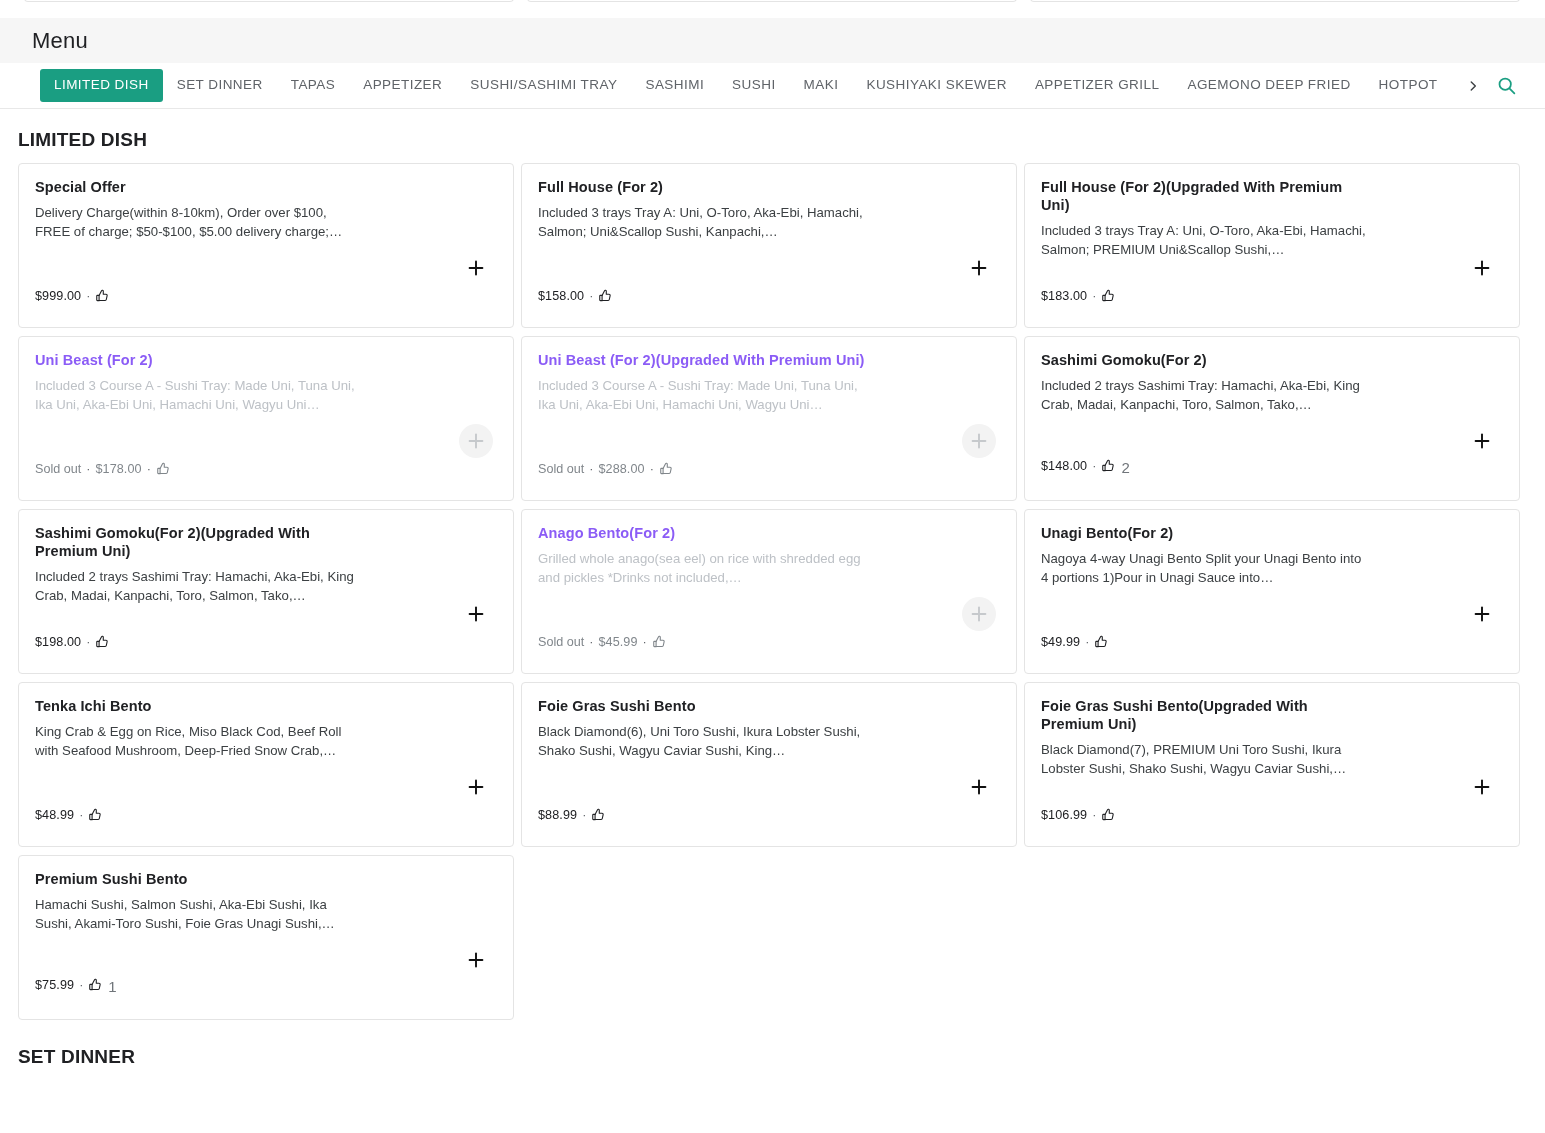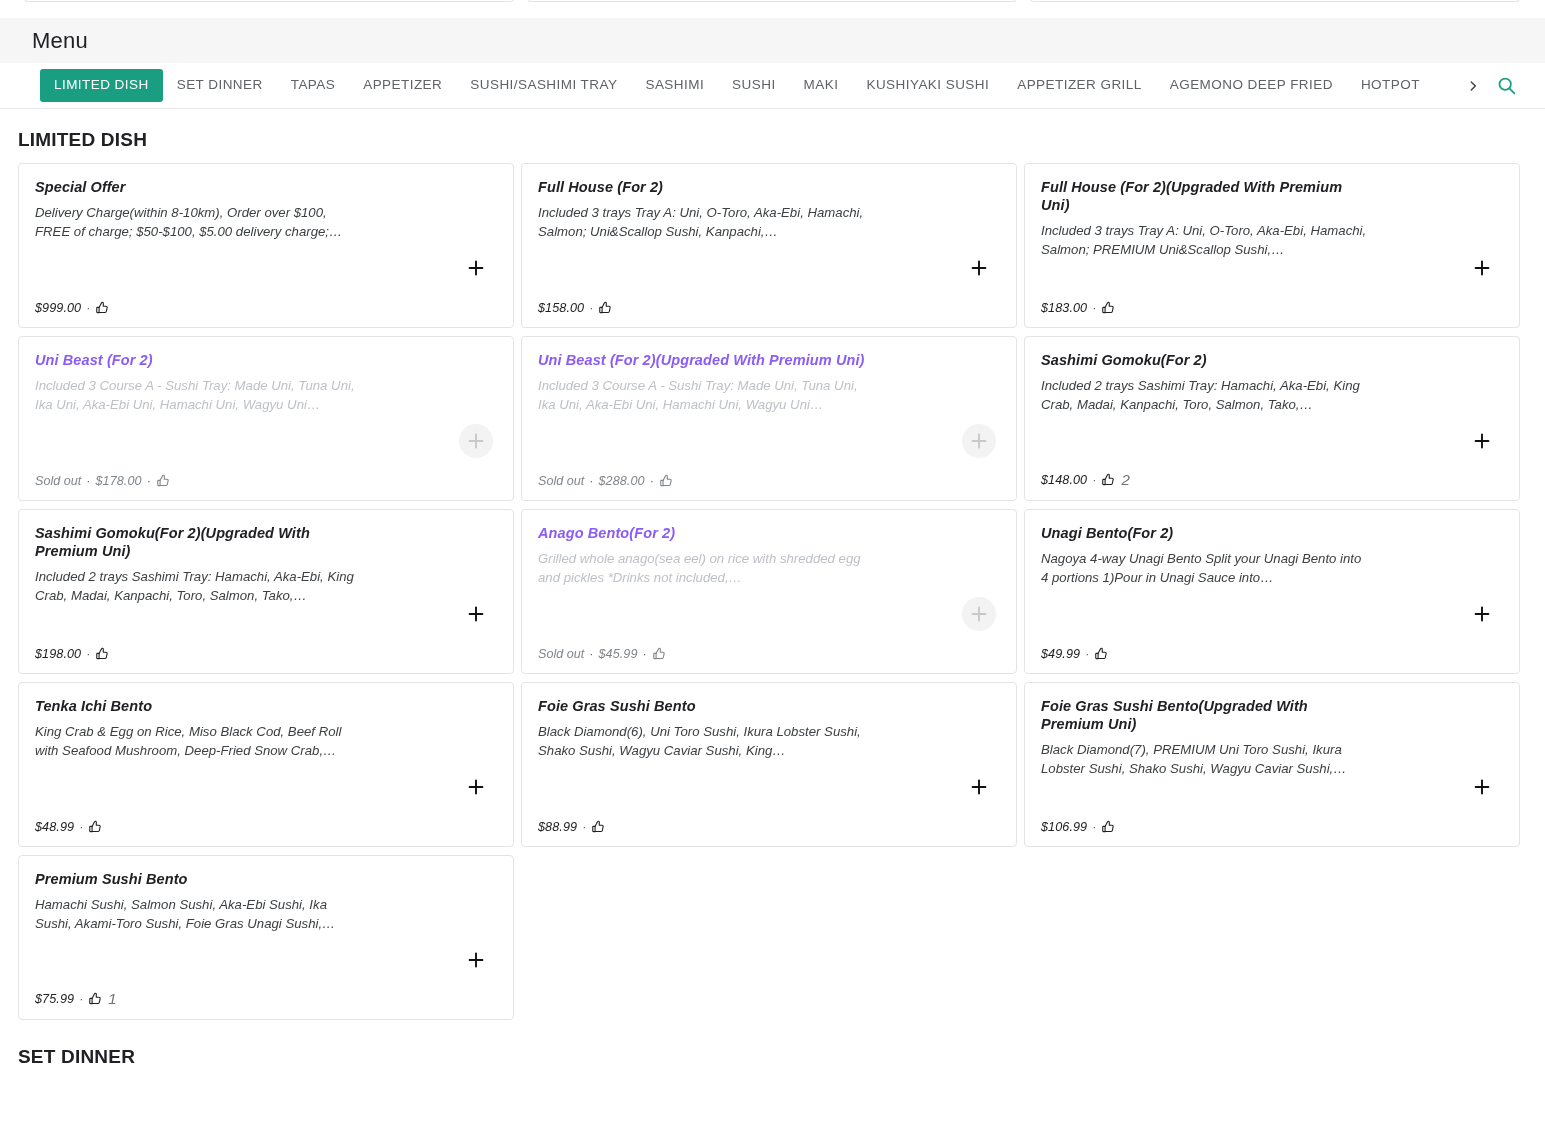--- a/index.html
+++ b/index.html
@@ -121,43 +121,42 @@
   }
 
   .card {
     position: relative;
     height: 165px;
     border: 1px solid #e4e4e4;
     border-radius: 4px;
     background: #ffffff;
     padding: 14px 16px 12px 16px;
     overflow: hidden;
-    font-style: italic;
   }
   .card-name {
     font-size: 14.5px;
     font-weight: 700;
     color: #202124;
     line-height: 1.25;
     letter-spacing: .1px;
     max-width: 330px;
   }
   .card-desc {
     margin-top: 8px;
     font-size: 13.2px;
     color: #3c4043;
     line-height: 1.42;
     max-width: 330px;
   }
   .card-foot {
     position: absolute;
     left: 16px;
-    bottom: 12px;
+    bottom: 24px;
     display: flex;
-    align-items: center;
+    align-items: flex-start;
     gap: 5px;
     font-size: 12.6px;
     color: #202124;
   }
   .card-foot .price { letter-spacing: .1px; }
   .card-foot .dot { color: #5f6368; }
   .card-foot .like-count {
     font-size: 15px;
     color: #70757a;
     margin-left: 1px;
@@ -200,21 +199,21 @@
 <div class="tabbar">
   <div class="tabs-scroll" id="tabs-scroll">
       <div class="tab active">LIMITED DISH</div>
       <div class="tab">SET DINNER</div>
       <div class="tab">TAPAS</div>
       <div class="tab">APPETIZER</div>
       <div class="tab">SUSHI/SASHIMI TRAY</div>
       <div class="tab">SASHIMI</div>
       <div class="tab">SUSHI</div>
       <div class="tab">MAKI</div>
-      <div class="tab">KUSHIYAKI SUSHI</div>
+      <div class="tab">KUSHIYAKI SKEWER</div>
       <div class="tab">APPETIZER GRILL</div>
       <div class="tab">AGEMONO DEEP FRIED</div>
       <div class="tab">HOTPOT</div>
     </div>
   <div class="tabbar-right">
     <span class="chev-next">
       <svg width="14" height="14" viewBox="0 0 24 24" fill="none" stroke="#3c4043" stroke-width="2.4" stroke-linecap="round" stroke-linejoin="round">
           <polyline points="9 5 16 12 9 19"></polyline>
         </svg>
     </span>

